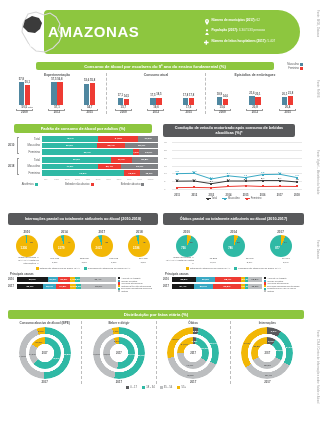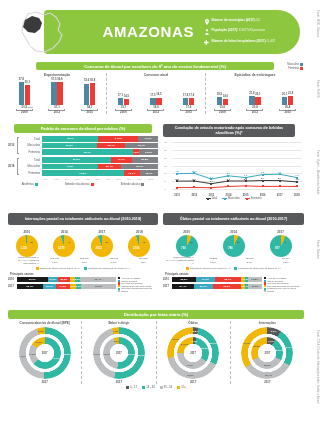--- a/index.html
+++ b/index.html
@@ -20,23 +20,23 @@
   }
 
   
   .header { position:absolute; left:8px; top:8px; width:295px; height:50px; }
   .hdr-band {
     position:absolute; left:36px; top:2px; width:256px; height:44px;
     background:#8cc63f; border-radius:4px 22px 22px 4px;
     background:linear-gradient(90deg,#8dc63f 0%, #8dc63f 100%);
   }
   .hdr-title {
-    position:absolute; left:56px; top:16px; width:130px;
+    position:absolute; left:40px; top:16px; width:130px;
     color:#ffffff; font-size:15px; font-weight:bold; letter-spacing:.6px;
-    text-align:right; line-height:15px;
+    text-align:left; line-height:15px;
   }
   .map-wrap { position:absolute; left:6px; top:0px; width:56px; height:48px; }
   .map-svg { width:56px; height:48px; display:block; }
   .capital-lbl {
     position:absolute; left:6px; top:36px; color:#ffffff;
     font-size:3.2px; font-weight:bold;
   }
   .facts { position:absolute; left:196px; top:10px; width:100px; }
   .fact { display:flex; align-items:flex-start; margin-bottom:3.4px; }
   .fact .ic {

